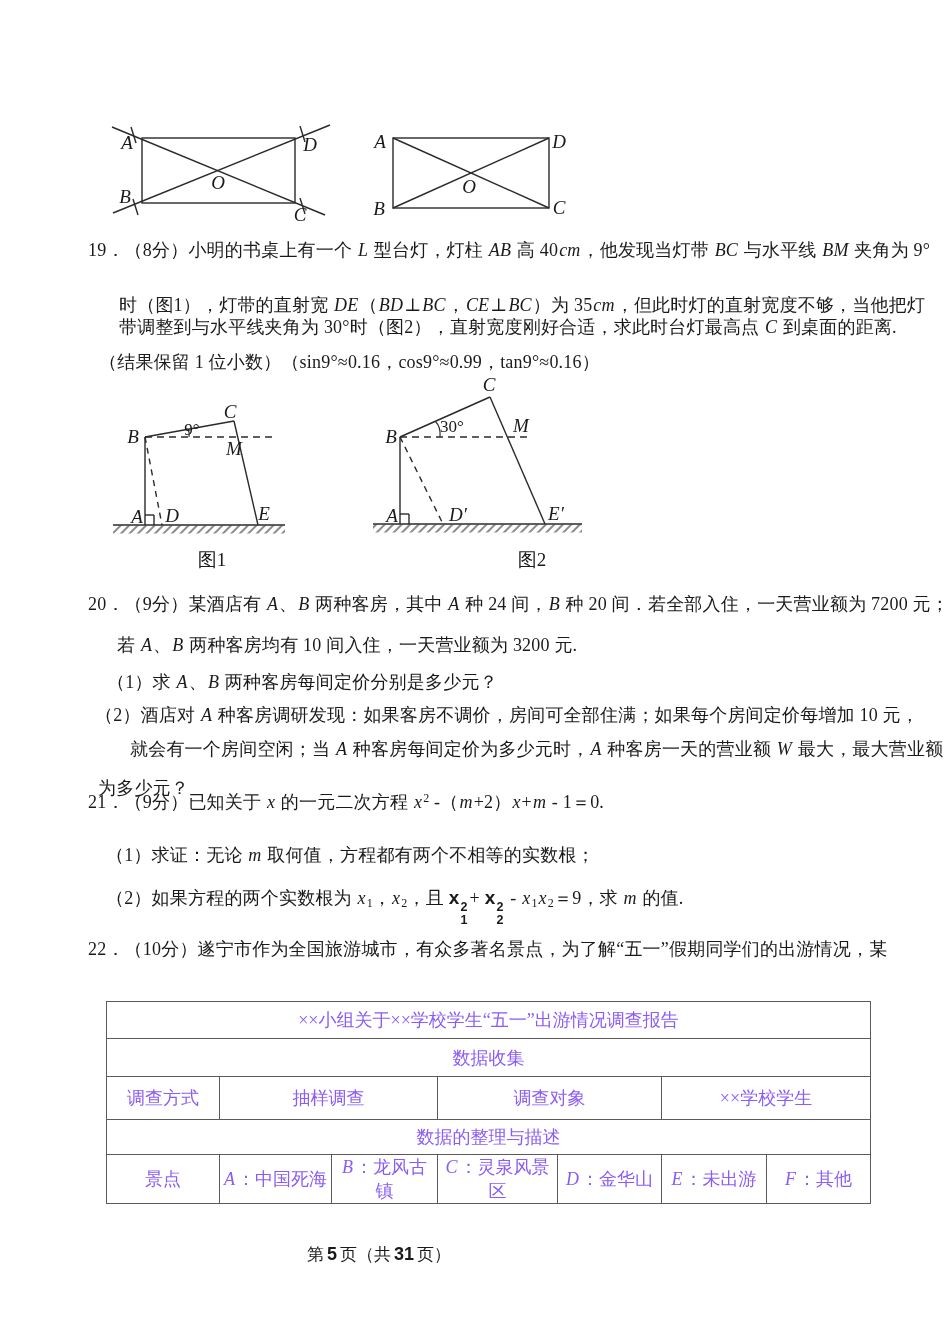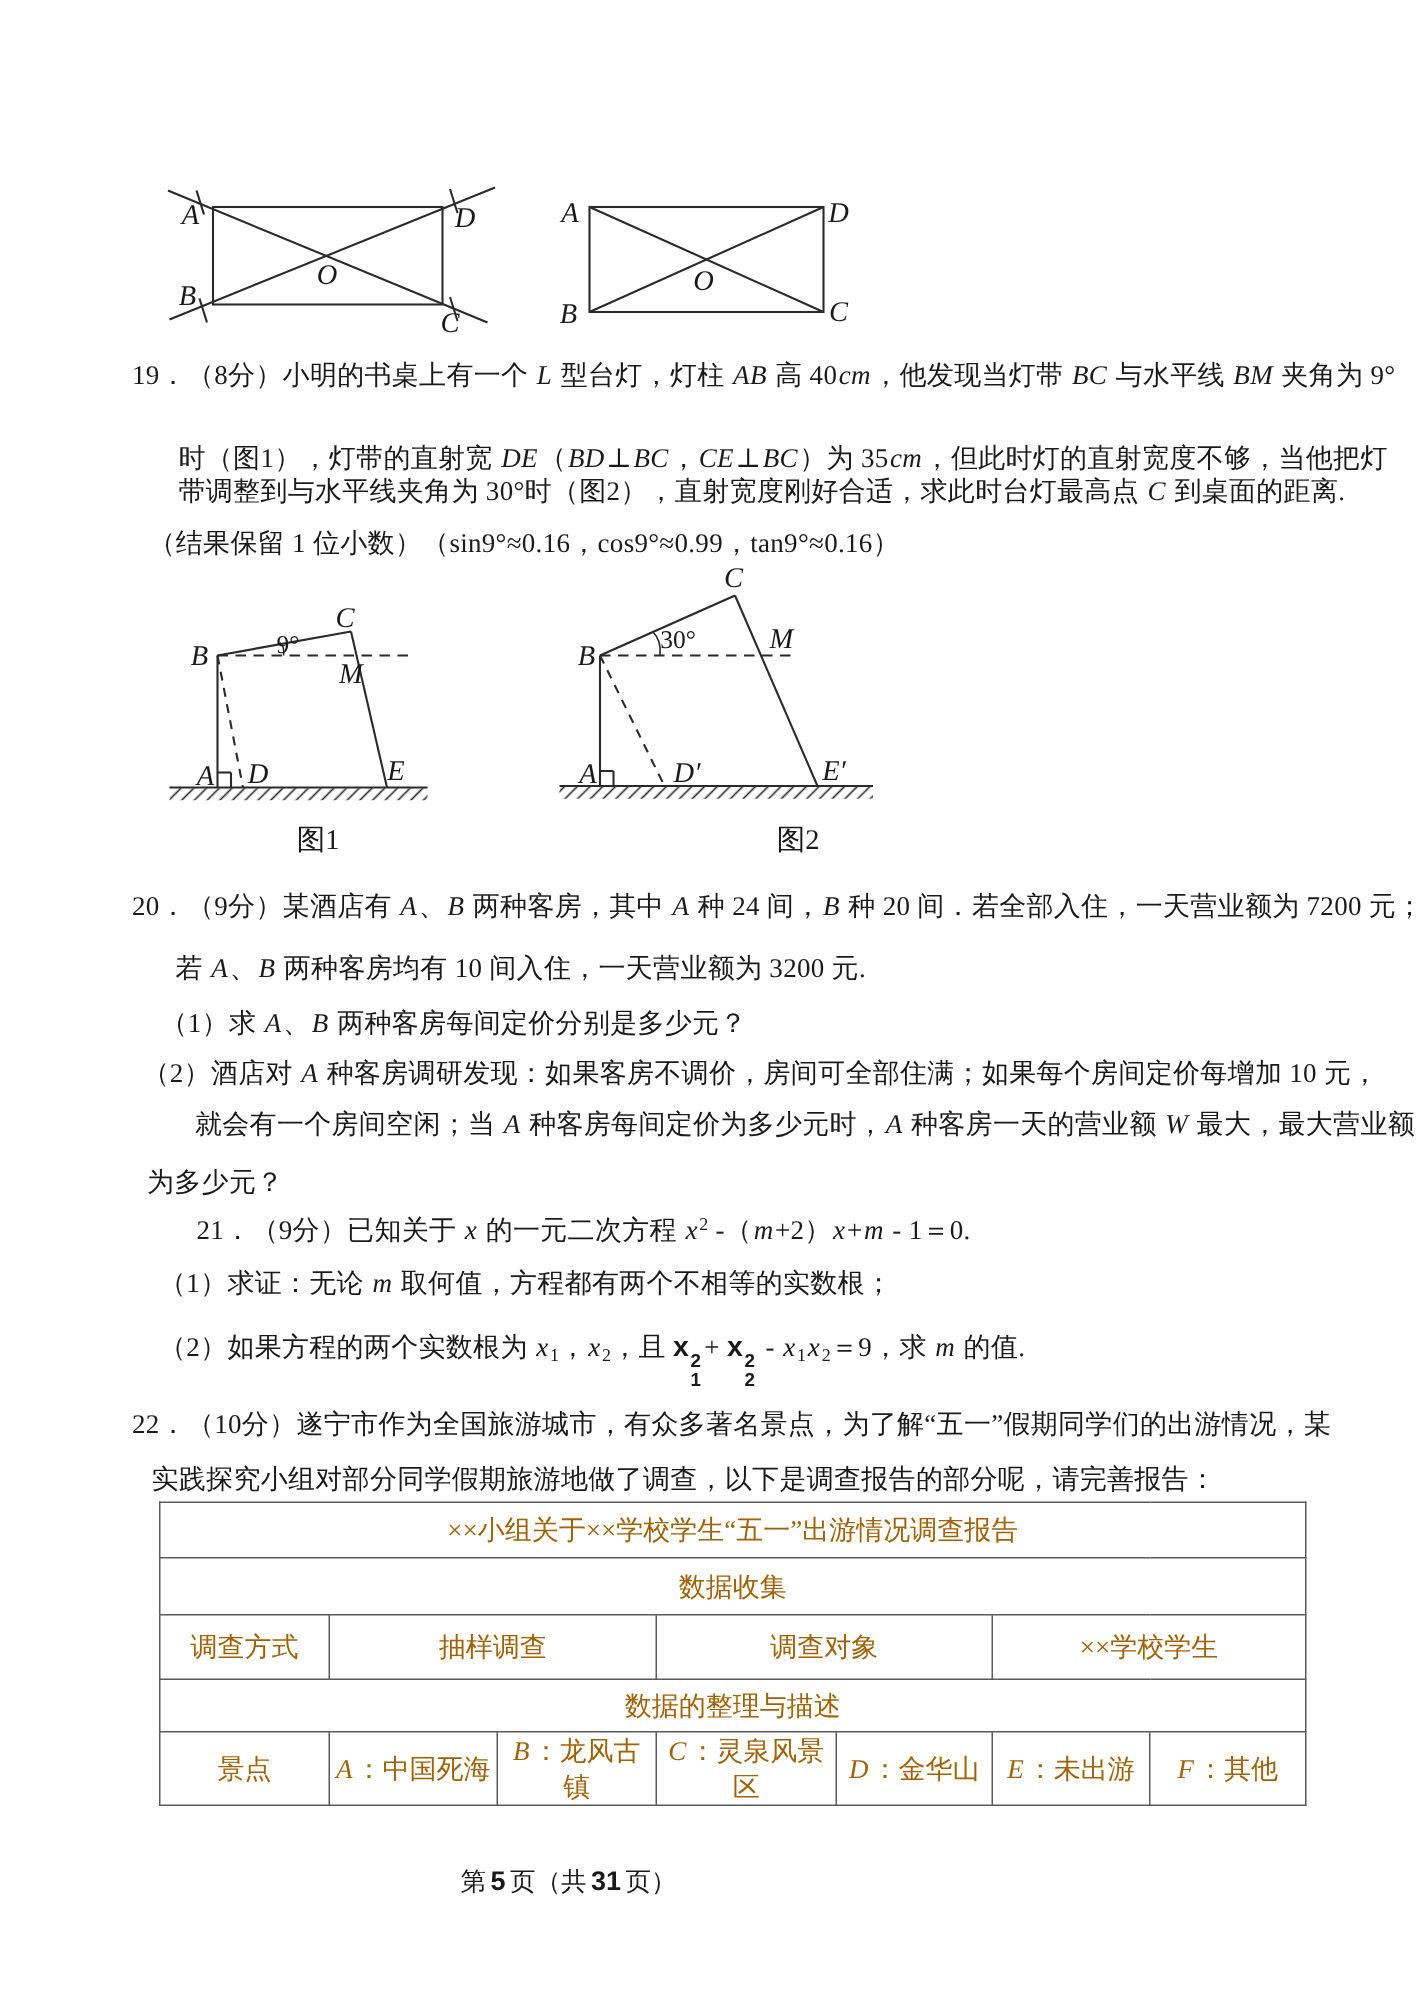--- a/index.html
+++ b/index.html
@@ -12,21 +12,21 @@
   .stkx{font-weight:bold;font-family:"Liberation Sans","DejaVu Sans",sans-serif;font-size:19px;}
   .stk{display:inline-flex;flex-direction:column;align-items:center;line-height:1;
        font-size:12.5px;font-weight:bold;font-family:"Liberation Sans","DejaVu Sans",sans-serif;
        vertical-align:-7px;margin:0 2px 0 1px;}
   svg{position:absolute;overflow:visible;}
   svg line, svg rect.shape, svg path{stroke:#2a2a2a;fill:none;}
   .vlab{font-family:"Liberation Serif","DejaVu Serif",serif;font-style:italic;font-size:19px;fill:#1a1a1a;}
   .alab{font-family:"Liberation Serif","DejaVu Serif",serif;font-size:17px;fill:#1a1a1a;}
   .cap{font-family:"Liberation Serif","DejaVu Serif",serif;font-size:19px;fill:#1a1a1a;}
   table.report{position:absolute;left:106px;top:1001px;width:764px;border-collapse:collapse;
-        table-layout:fixed;font-size:18px;text-align:center;color:#a16207;}
+        table-layout:fixed;font-size:18px;text-align:center;color:#8b5cf6;}
   table.report td{border:1px solid #5a5a5a;padding:0 2px;}
   table.report i{font-style:italic;padding-right:2px;}
   .footer{position:absolute;left:0;top:1243px;width:758px;text-align:center;font-size:17px;}
   .footer b{font-family:"Liberation Sans","DejaVu Sans",sans-serif;font-weight:bold;margin:0 3px;font-size:18px;}
 </style>
 </head>
 <body>
 
 <div class="page">
 
@@ -110,32 +110,31 @@
     </g>
   </svg>
 
   <div class="ln" style="left:88px;top:592px;"><span>20．（9分）某酒店有 </span><i>A</i><span>、</span><i>B</i><span> 两种客房，其中 </span><i>A</i><span> 种 24 间，</span><i>B</i><span> 种 20 间．若全部入住，一天营业额为 7200 元；</span></div>
   <div class="ln" style="left:117px;top:633px;"><span>若 </span><i>A</i><span>、</span><i>B</i><span> 两种客房均有 10 间入住，一天营业额为 3200 元.</span></div>
   <div class="ln" style="left:107px;top:670px;"><span>（1）求 </span><i>A</i><span>、</span><i>B</i><span> 两种客房每间定价分别是多少元？</span></div>
   <div class="ln" style="left:95px;top:703px;"><span>（2）酒店对 </span><i>A</i><span> 种客房调研发现：如果客房不调价，房间可全部住满；如果每个房间定价每增加 10 元，</span></div>
   <div class="ln" style="left:101px;top:737px;margin-left:29px;"><span>就会有一个房间空闲；当 </span><i>A</i><span> 种客房每间定价为多少元时，</span><i>A</i><span> 种客房一天的营业额 </span><i>W</i><span> 最大，最大营业额</span></div>
   <div class="ln" style="left:98px;top:776px;"><span>为多少元？</span></div>
 
-  <div class="ln" style="left:88px;top:808px;margin-left:43px;"><span>21．（9分）已知关于 </span><i>x</i><span> 的一元二次方程 </span><i>x</i><sup>2</sup><span> -（</span><i>m</i><span>+2）</span><i>x</i><span>+</span><i>m</i><span> - 1＝0.</span></div>
+  <div class="ln" style="left:88px;top:790px;"><span>21．（9分）已知关于 </span><i>x</i><span> 的一元二次方程 </span><i>x</i><sup>2</sup><span> -（</span><i>m</i><span>+2）</span><i>x</i><span>+</span><i>m</i><span> - 1＝0.</span></div>
   <div class="ln" style="left:106px;top:843px;"><span>（1）求证：无论 </span><i>m</i><span> 取何值，方程都有两个不相等的实数根；</span></div>
   <div class="ln" style="left:106px;top:886px;"><span>（2）如果方程的两个实数根为 </span><i>x</i><sub>1</sub><span>，</span><i>x</i><sub>2</sub><span>，且 </span><span class="stkx">x</span><span class="stk">
         <span>2</span>
         <span>1</span>
       </span><span>+ </span><span class="stkx">x</span><span class="stk">
         <span>2</span>
         <span>2</span>
       </span><span> - </span><i>x</i><sub>1</sub><i>x</i><sub>2</sub><span>＝9，求 </span><i>m</i><span> 的值.</span></div>
 
   <div class="ln" style="left:88px;top:937px;"><span>22．（10分）遂宁市作为全国旅游城市，有众多著名景点，为了解“五一”假期同学们的出游情况，某</span></div>
-  <div class="ln" style="left:101px;top:974px;"><span>实践探究小组对部分同学假期旅游地做了调查，以下是调查报告的部分呢，请完善报告：</span></div>
 
   <table class="report">
     <colgroup>
       <col style="width:113px">
         <col style="width:112px">
         <col style="width:106px">
       <col style="width:120px">
         <col style="width:104px">
         <col style="width:105px">
         <col style="width:104px">

